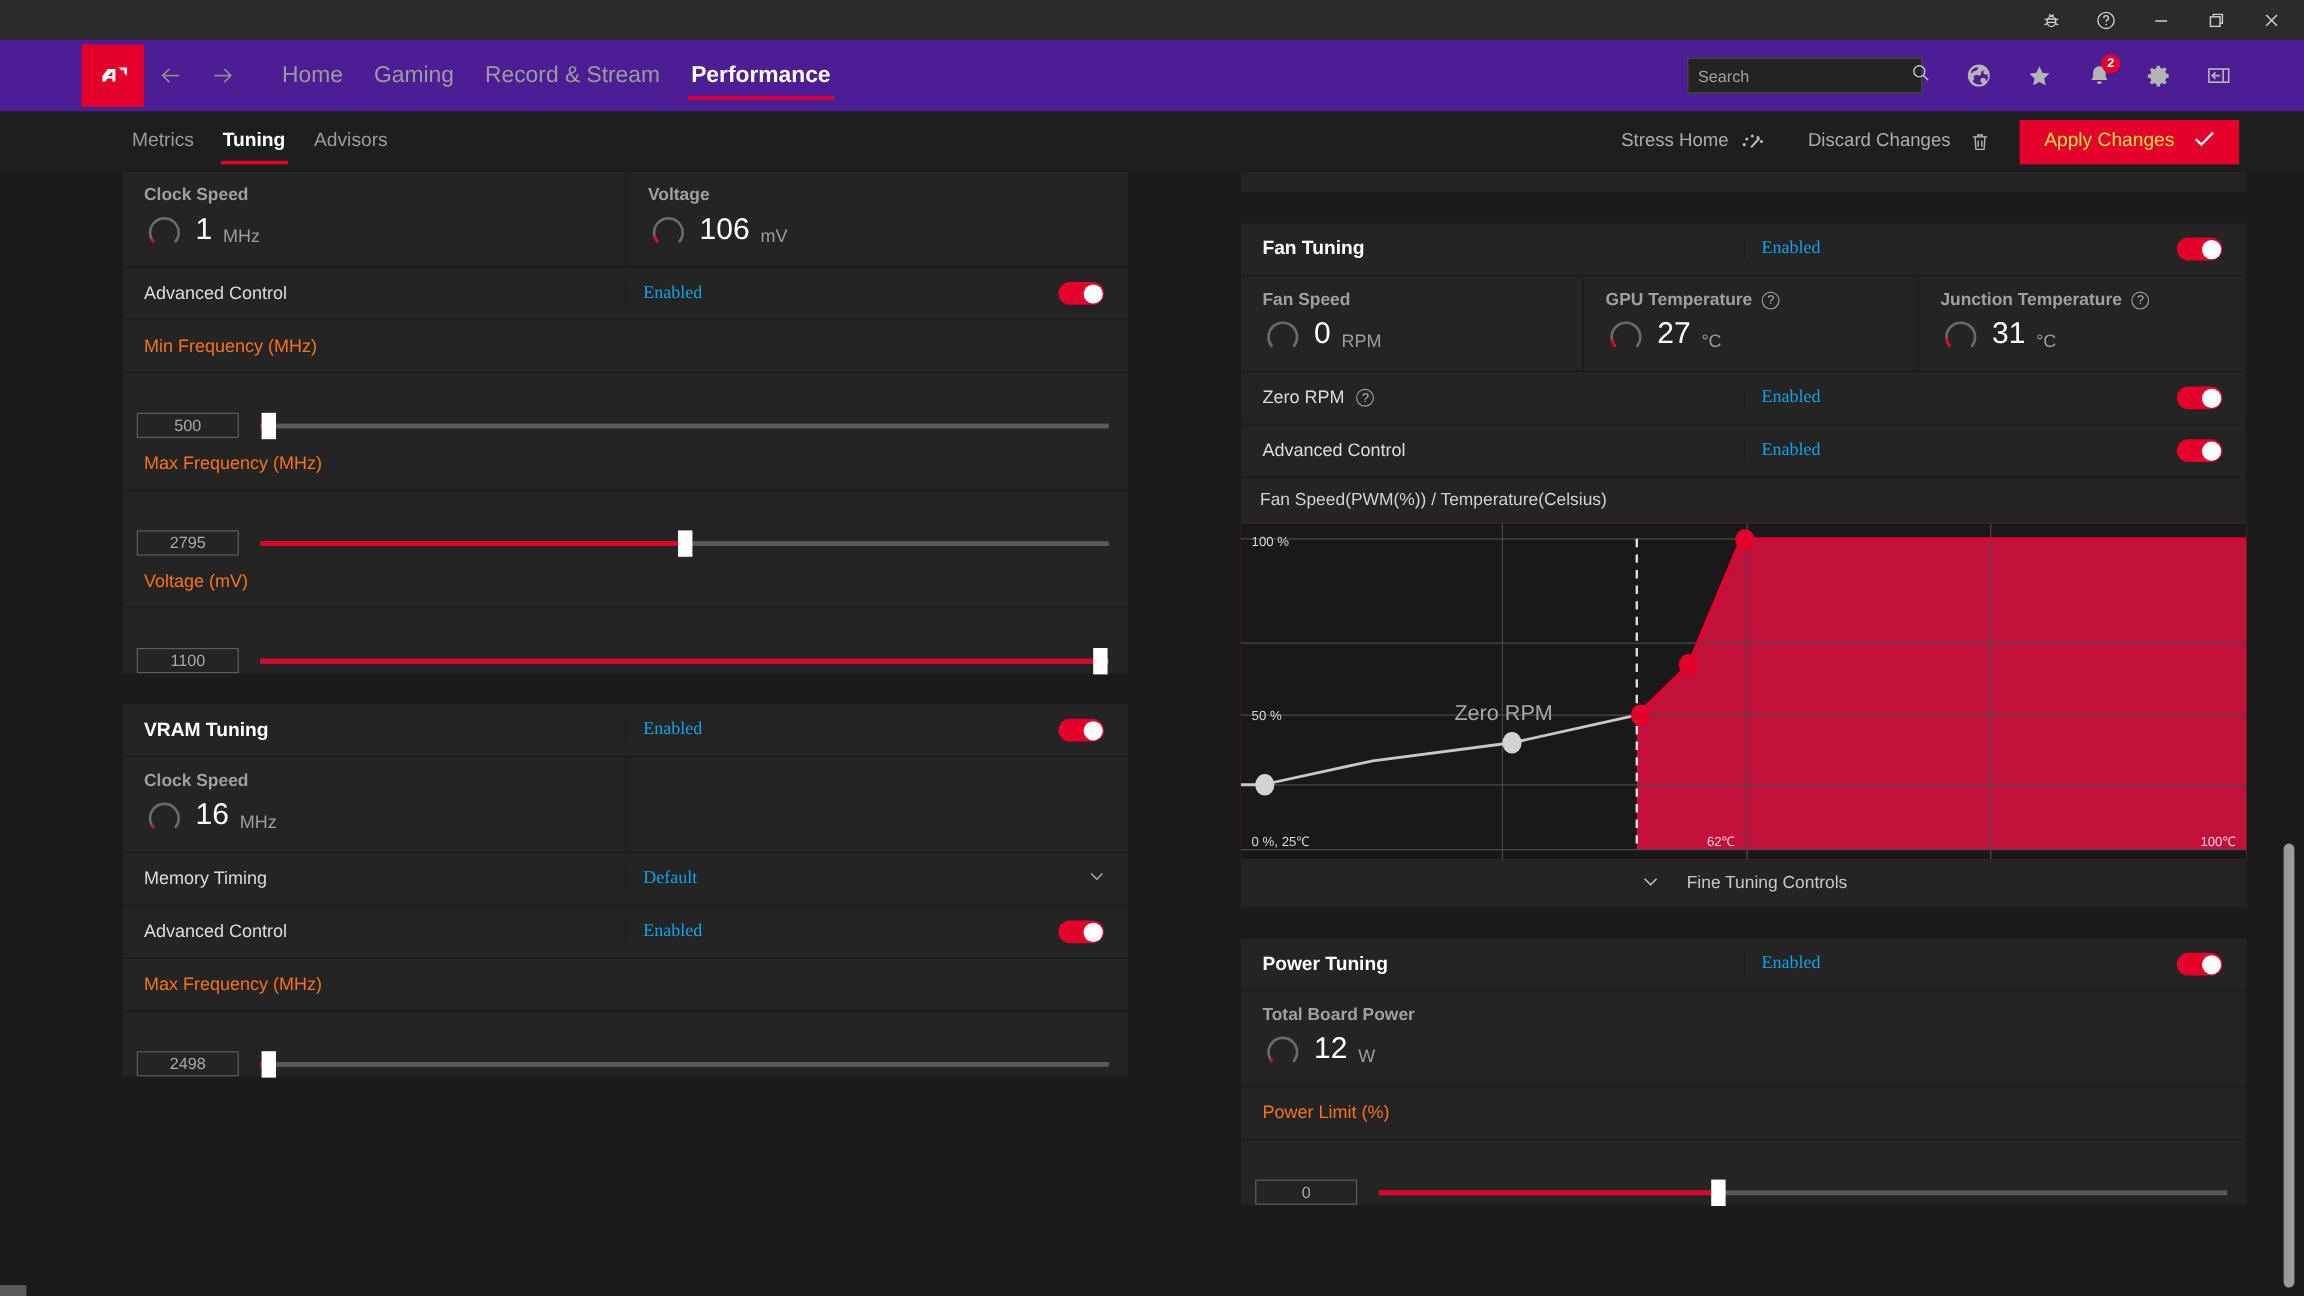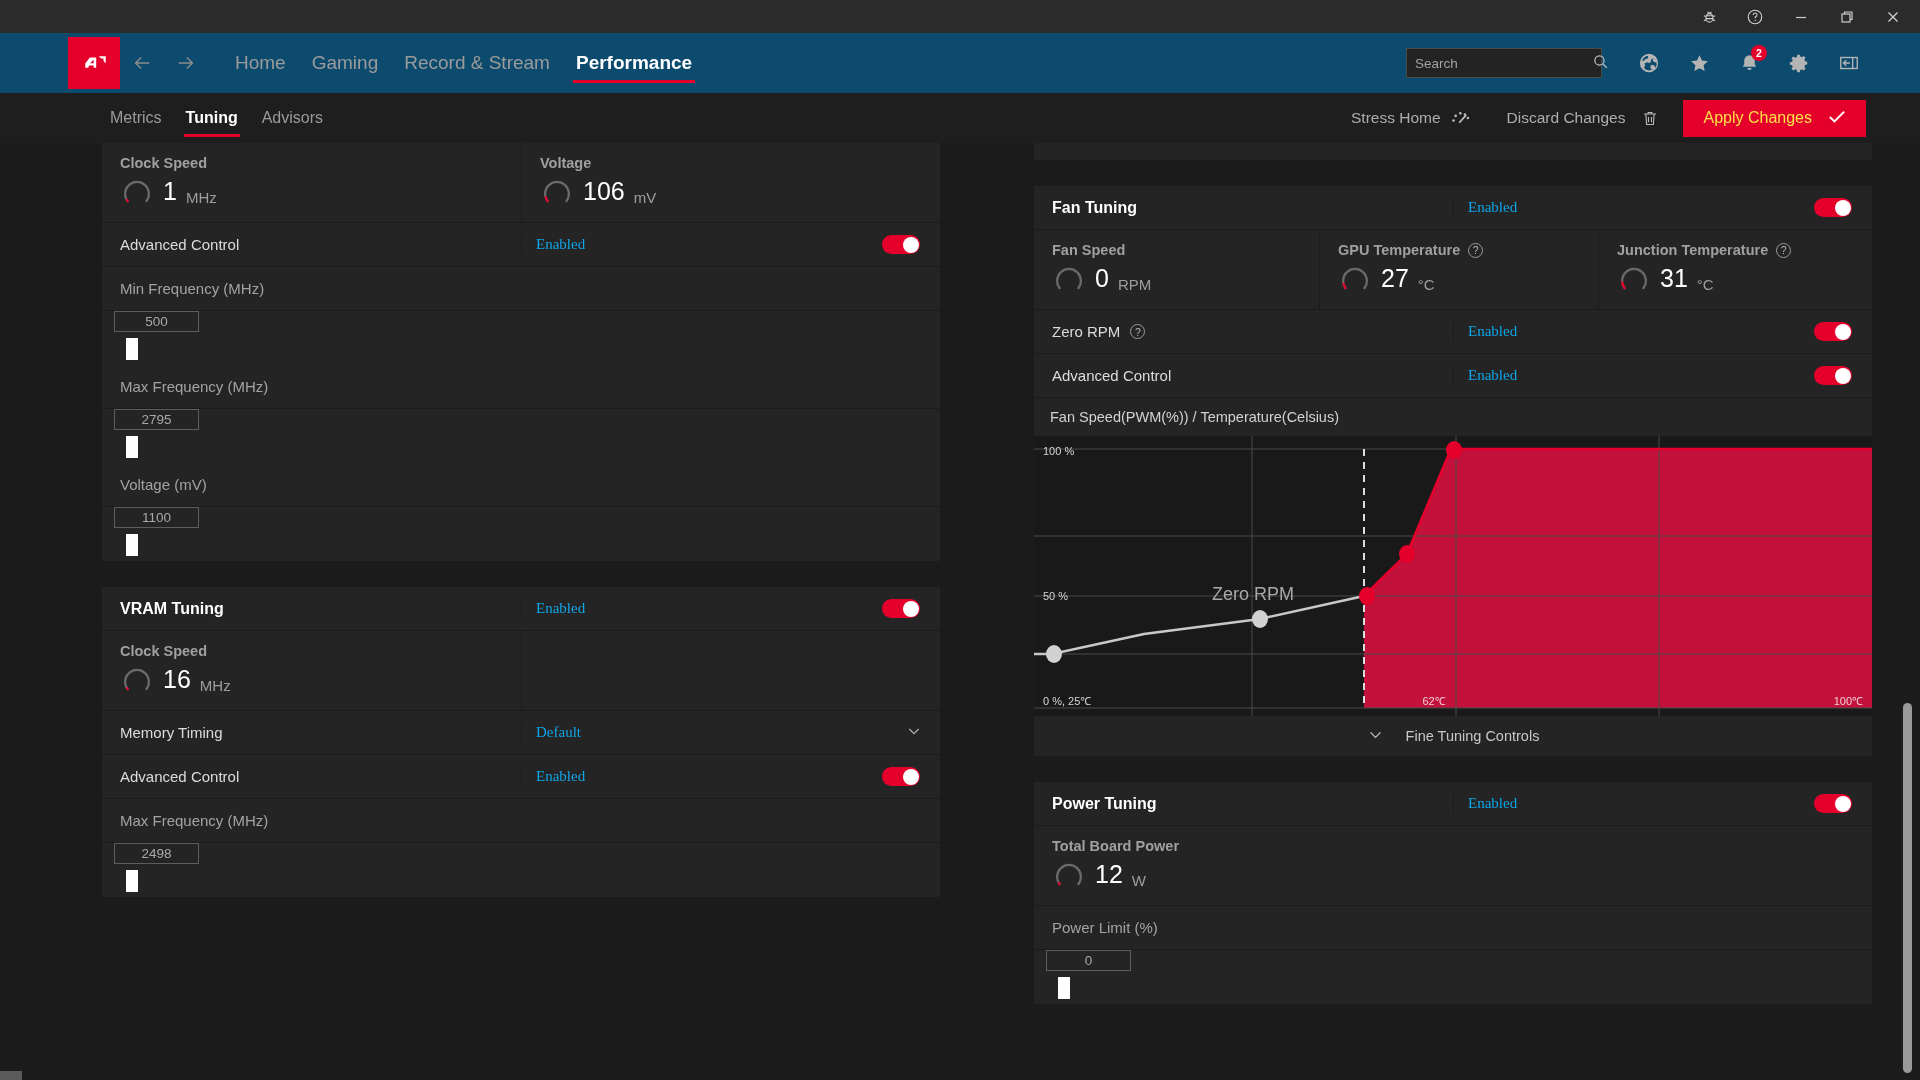--- a/index.html
+++ b/index.html
@@ -18,21 +18,21 @@
   }
   .tb-btn {
     width: 46px; height: 33px;
     display: flex; align-items: center; justify-content: center;
     color: #cfcfcf;
   }
   .tb-btn svg { display: block; }
 
   
   .navbar {
-    height: 60px; background: #0c4a6e;
+    height: 60px; background: #4c1d95;
     display: flex; align-items: center;
     position: relative;
   }
   .amd-logo {
     width: 52px; height: 52px; margin-left: 68px;
     background: #e4002b;
     display: flex; align-items: center; justify-content: center;
     flex: 0 0 auto;
   }
   .navarrow {
@@ -148,24 +148,24 @@
     position: relative; margin-right: 20px; flex: 0 0 auto; cursor: pointer;
   }
   .toggle::after {
     content: ""; position: absolute; top: 1.5px; right: 1.5px;
     width: 16px; height: 16px; border-radius: 50%; background: #fff;
   }
 
   
   .label-row {
     min-height: 44px; display: flex; align-items: center; padding-left: 18px;
-    font-size: 15px; color: #a3a3a3; border-bottom: 1px solid #1b1b1b;
+    font-size: 15px; color: #f97316; border-bottom: 1px solid #1b1b1b;
   }
   .slider-row {
-    min-height: 54px; display: flex; align-items: flex-start; padding: 0 16px 0 12px; flex-direction: column;
+    min-height: 54px; display: flex; align-items: flex-end; padding: 0 16px 0 12px;
   }
   .num-input {
     width: 85px; height: 21px; border: 1px solid #5d5d5d; background: transparent;
     color: #a8a8a8; font-size: 13.5px; text-align: center; line-height: 19px;
     flex: 0 0 auto; font-family: "Liberation Sans", sans-serif;
   }
   .track-wrap { flex: 1; position: relative; height: 20px; margin-left: 18px; display:flex; align-items:center; }
   .track { position: absolute; left: 0; right: 0; height: 4px; background: #5a5a5a; }
   .track-fill { position: absolute; left: 0; height: 4px; background: #e4002b; }
   .thumb {

